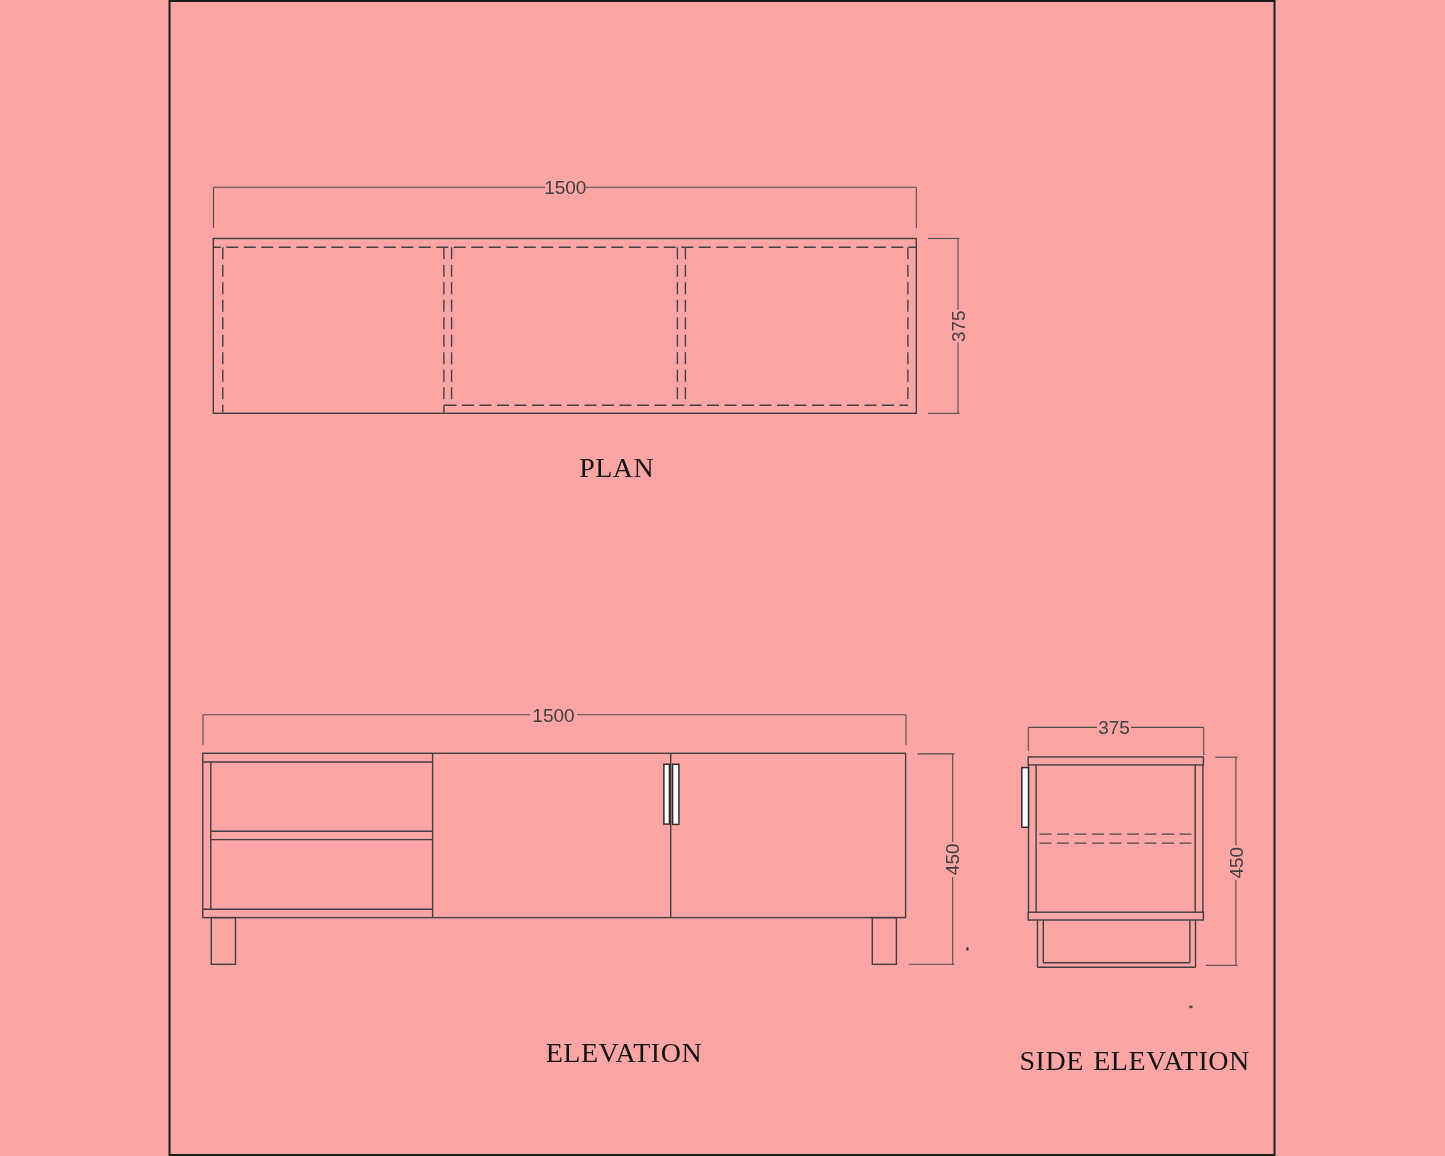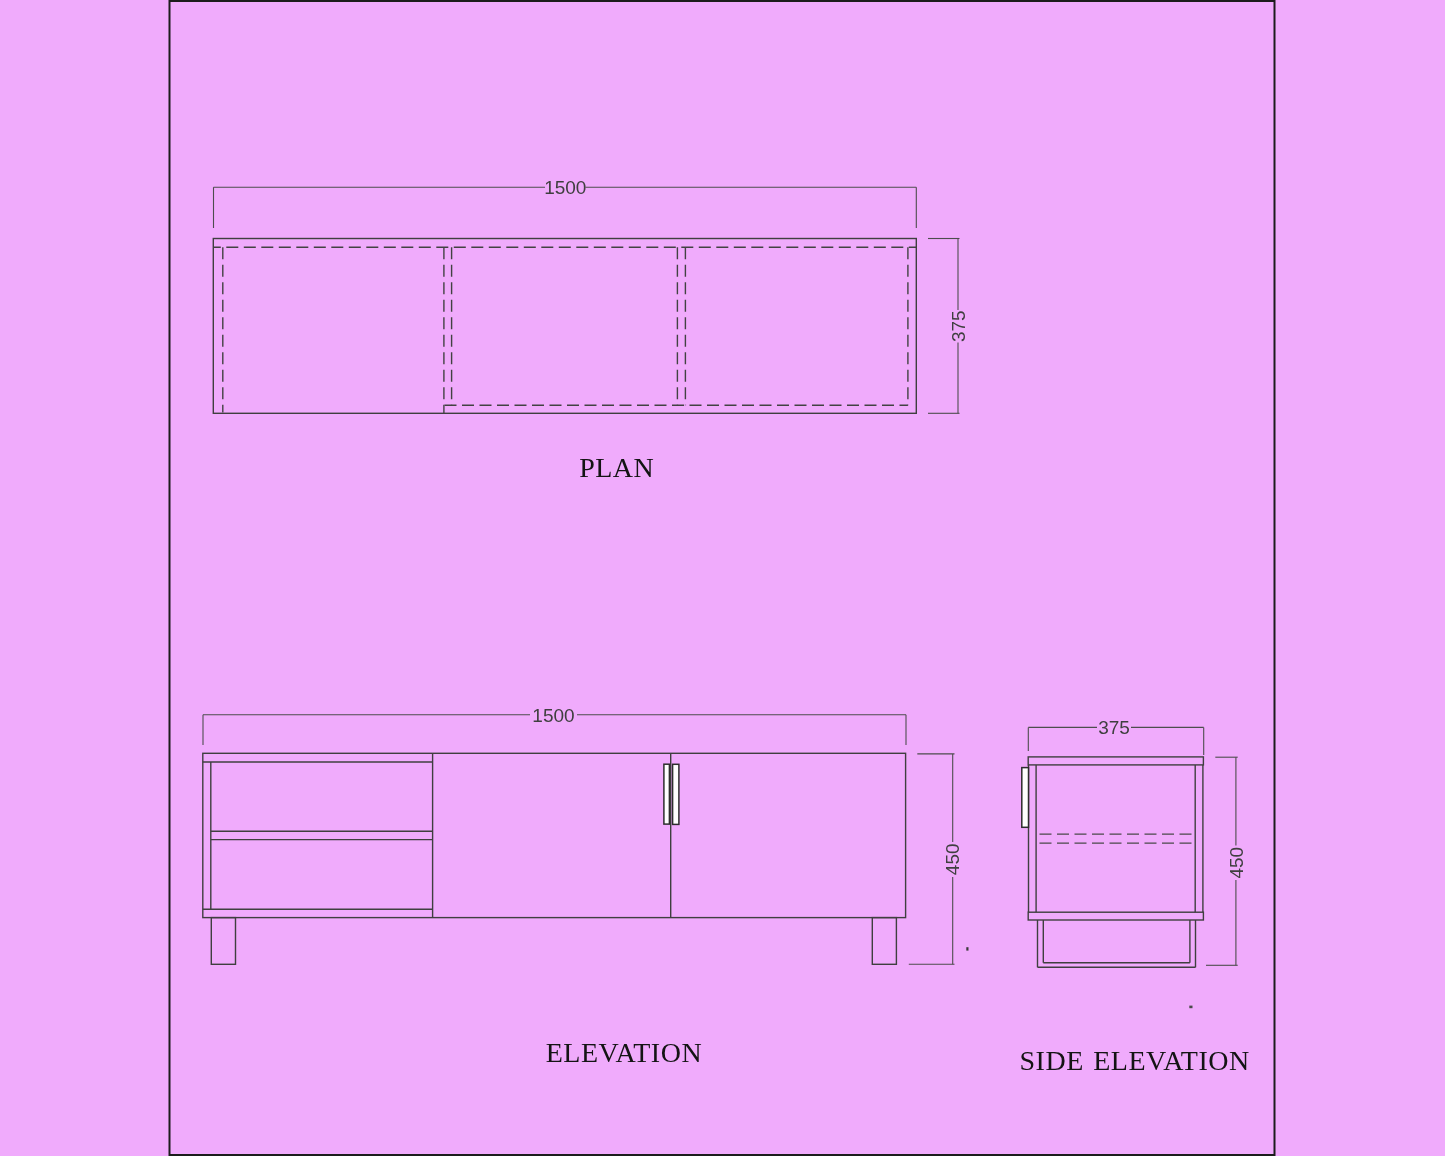--- a/index.html
+++ b/index.html
@@ -1,16 +1,16 @@
 <!DOCTYPE html>
 <html><head>
 <meta charset="utf-8">
 <style>
   html,body{margin:0;padding:0;background:#ffffff;}
-  #page{position:relative;width:1445px;height:1156px;background:#f0abfc;overflow:hidden;}
+  #page{position:relative;width:1445px;height:1156px;background:#fca5a5;overflow:hidden;}
   svg{position:absolute;left:0;top:0;filter:blur(0.38px);}
   .ln{stroke:#3f3f3f;stroke-width:1.4;fill:none;}
   .thin{stroke:#4d4d4d;stroke-width:1.1;fill:none;}
   .dash{stroke:#424242;stroke-width:1.4;fill:none;stroke-dasharray:12 5.5;}
   .dash2{stroke:#4a4a4a;stroke-width:1.3;fill:none;stroke-dasharray:12 5.5;}
   .dimtxt{font-family:"Liberation Sans", sans-serif;font-size:19px;fill:#3f3f3f;}
   .title{font-family:"Liberation Serif", serif;font-size:28px;fill:#141414;letter-spacing:0.5px;}
 </style>
 </head>
 <body>

